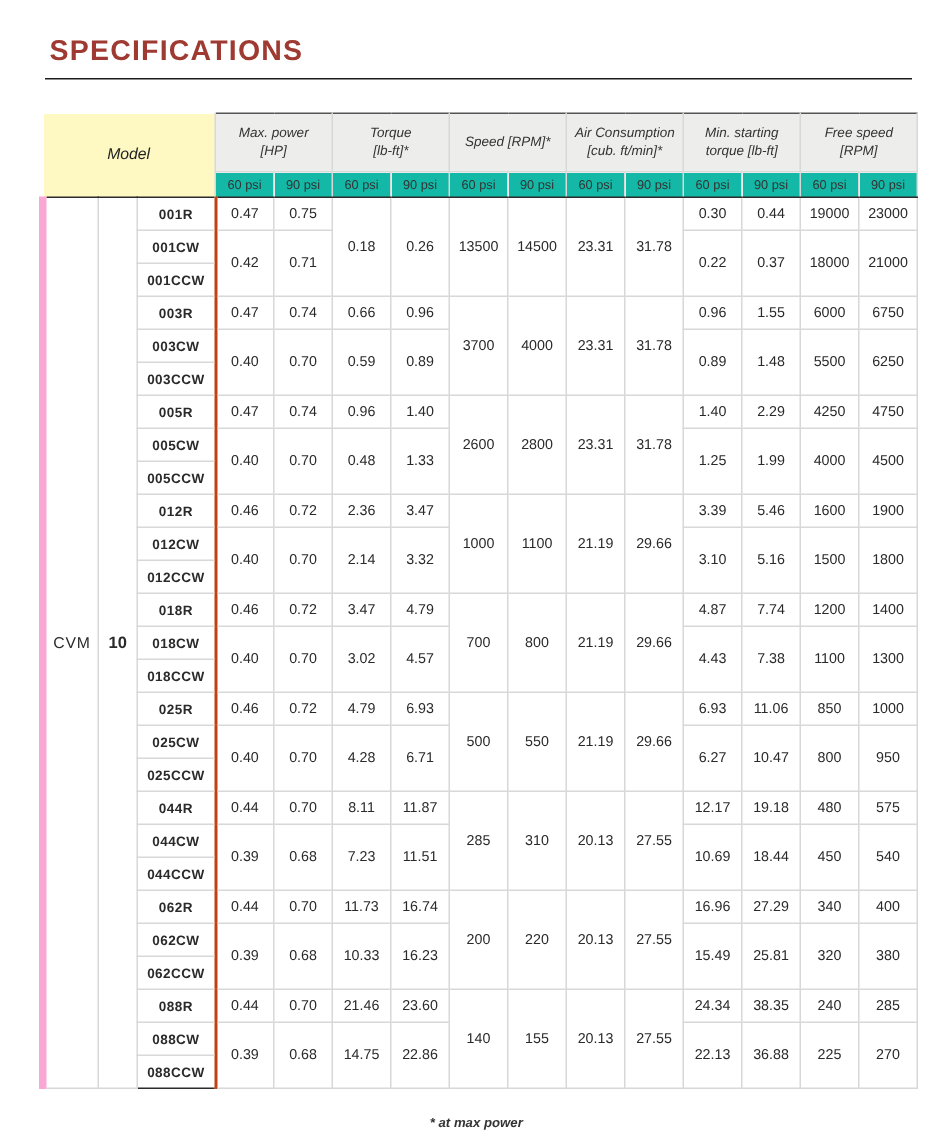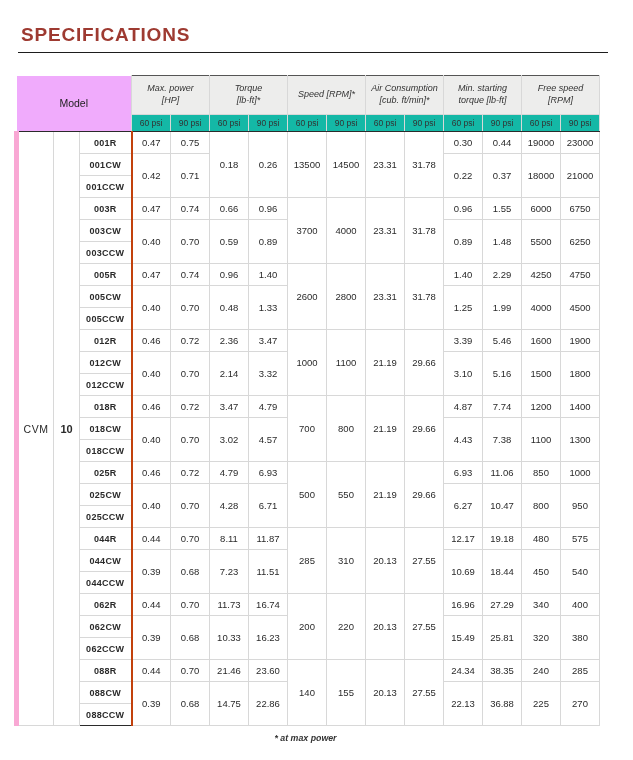--- a/index.html
+++ b/index.html
@@ -2,21 +2,21 @@
 <html><head>
 <meta charset="utf-8">
 <style>
   html,body{margin:0;padding:0;background:#ffffff;}
   body{
     width:633px;height:760px;
     font-family:"Liberation Sans", sans-serif;
     color:#2a2a2a;
     position:relative;
   }
-  .page{padding:24px 25px 0 14px;}
+  .page{padding:24px 25px 0 26px;}
   .page-title{
     margin:0 0 6px 7px;
     font-size:19px;
     font-weight:bold;
     letter-spacing:0.8px;
     color:#9e3a31;
   }
   .title-rule{
     border:none;
     border-top:1.5px solid #1d1d1d;
@@ -41,23 +41,24 @@
     background:#ededec;
     font-style:italic;
     font-size:9px;
     line-height:1.3;
     height:38px;
     white-space:pre-line;
     border-top:1px solid #555;
     color:#333;
   }
   thead th.model-h{
-    background:#f0abfc;
+    background:#fef9c3;
     border-top:none;
     border-left:none;
+    font-style:italic;
     font-size:10.5px;
     color:#222;
     border-bottom:1.5px solid #2b2b2b;
   }
   thead tr.psi-row th{
     background:#14b8a6;
     font-size:8.5px;
     height:16px;
     color:#333;
     border-bottom:1.5px solid #2b2b2b;
@@ -82,21 +83,21 @@
   }
   tbody tr.group-start td{border-top:1px solid #cfcfcf;}
   tbody tr:last-child td{border-bottom:1.5px solid #2b2b2b;text-align:center;}
   .footnote{
     width:583px;
     text-align:center;
     font-size:8.8px;
     font-style:italic;
     font-weight:bold;
     color:#333;
-    margin-top:7px;
+    margin-top:17px;
   }
 </style>
 </head>
 <body>
 
 <div class="page">
   <h1 class="page-title">SPECIFICATIONS</h1>
   <hr class="title-rule">
 
   <table class="spec">

